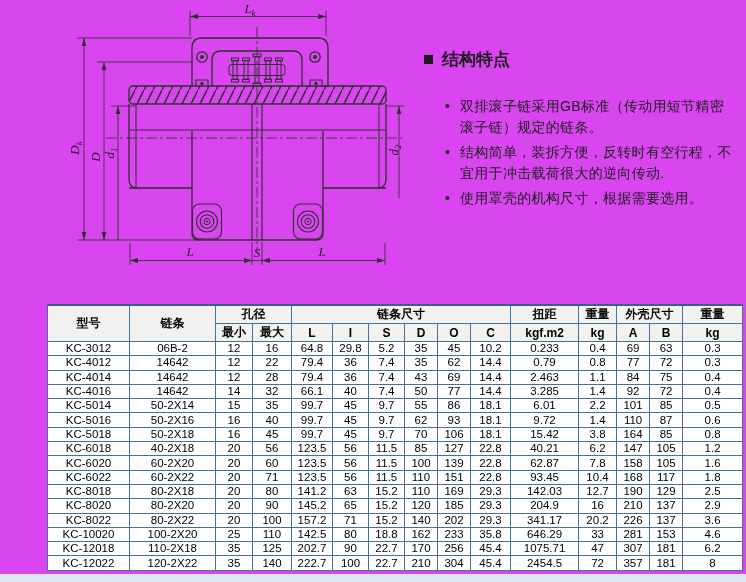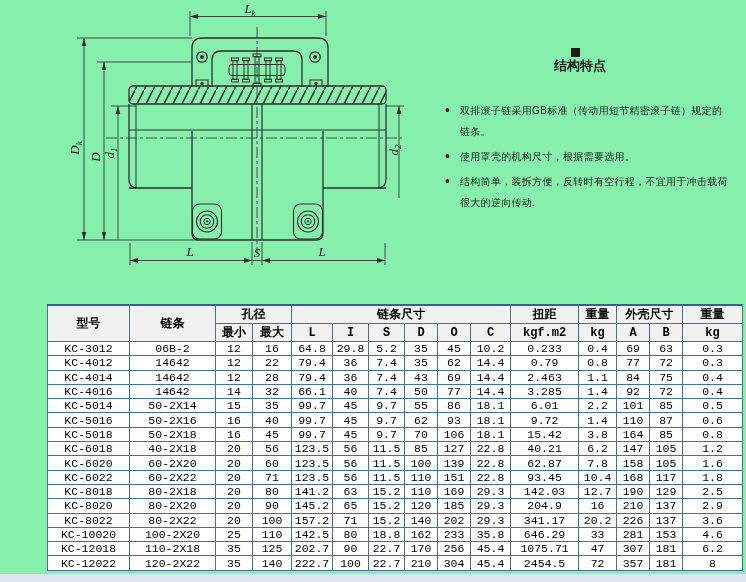--- a/index.html
+++ b/index.html
@@ -1,31 +1,31 @@
 <!DOCTYPE html>
 <html><head>
 <meta charset="utf-8">
 <style>
   html,body{margin:0;padding:0;background:#fff;}
-  .page{position:relative;width:746px;height:582px;background:#86efac;overflow:hidden;
+  .page{position:relative;width:746px;height:582px;background:#d946ef;overflow:hidden;
         font-family:"Liberation Sans","DejaVu Sans",sans-serif;}
   
   .drawing{position:absolute;left:0;top:0;}
   .dim-text{font-family:"Liberation Serif","DejaVu Serif",serif;font-style:italic;
             font-size:13px;fill:#1e1e1e;stroke:none;}
   
   .features{position:absolute;left:424px;top:48px;width:312px;color:#1b1b1b;}
-  .features-title{font-size:13px;font-weight:bold;display:flex;align-items:center;flex-direction:column;}
+  .features-title{font-size:17px;font-weight:bold;display:flex;align-items:center;}
   .features-title .sq{display:inline-block;width:9px;height:9px;background:#1b1b1b;margin-right:9px;}
   .features ul{margin:25px 0 0 36px;padding:0;list-style:none;width:272px;}
-  .features li{position:relative;font-size:10px;line-height:21px;margin-bottom:4px;letter-spacing:.3px;}
+  .features li{position:relative;font-size:14px;line-height:21px;margin-bottom:4px;letter-spacing:.3px;}
   .features li::before{content:"\2022";position:absolute;left:-15px;top:0;font-size:14px;}
   
   table.spec{position:absolute;left:47px;top:304px;width:695px;border-collapse:collapse;
-             table-layout:fixed;font-family:Liberation Mono, monospace;
+             table-layout:fixed;font-family:Liberation Sans, sans-serif;
              background:#fff;}
   table.spec th,table.spec td{border:1px solid #44709d;text-align:center;vertical-align:middle;
              padding:0;white-space:nowrap;overflow:hidden;color:#000;}
   table.spec thead th{font-size:12px;font-weight:bold;height:16px;background:#f1f1ef;}
   table.spec thead tr:first-child th{border-top:2px solid #35618c;}
   table.spec td{font-size:11.5px;height:13.3px;line-height:13px;}
   .bottom-strip{position:absolute;left:0;top:574px;width:746px;height:8px;background:#dde6f0;}
 </style>
 </head>
 <body>
@@ -143,22 +143,22 @@
     </g>
   </svg>
 
   <div class="features">
     <div class="features-title">
       <span class="sq"></span>
       <span>结构特点</span>
     </div>
     <ul id="feature-list">
         <li>双排滚子链采用GB标准（传动用短节精密滚子链）规定的链条。</li>
+        <li>结构简单，装拆方便，反转时有空行程，不宜用于冲击载荷很大的逆向传动.</li>
         <li>使用罩壳的机构尺寸，根据需要选用。</li>
-        <li>结构简单，装拆方便，反转时有空行程，不宜用于冲击载荷很大的逆向传动.</li>
       </ul>
   </div>
 
   <table class="spec">
     <colgroup>
       <col style="width:82px">
         <col style="width:86px">
         <col style="width:37px">
         <col style="width:39px">
       <col style="width:41px">

